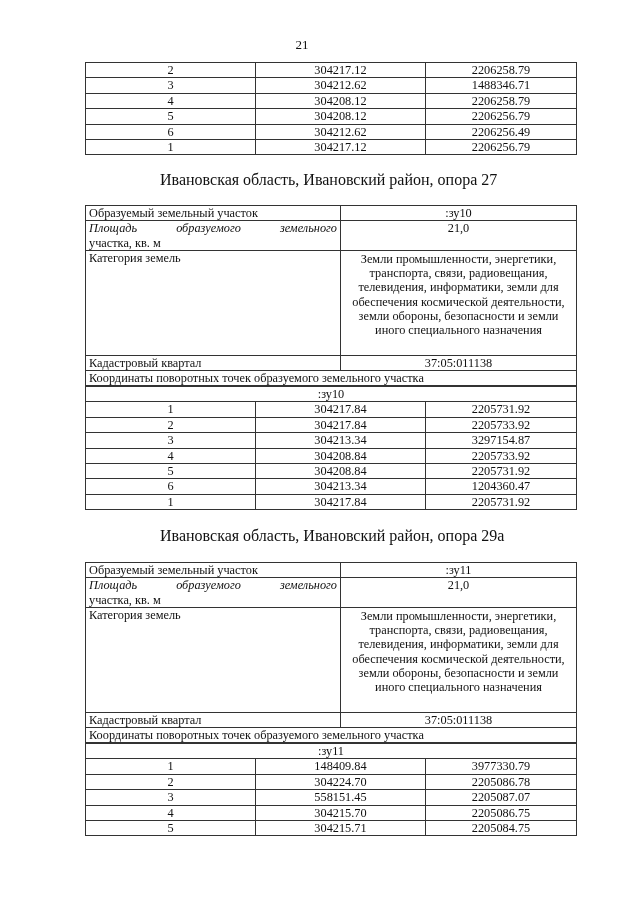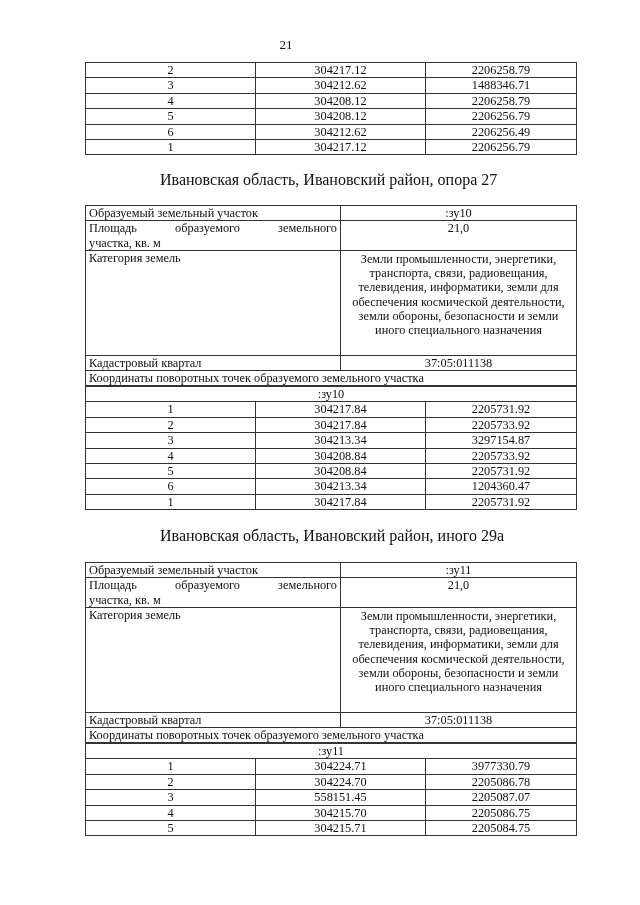--- a/index.html
+++ b/index.html
@@ -1,25 +1,25 @@
 <!DOCTYPE html>
 <html><head>
 <meta charset="utf-8">
 <style>
   html, body { margin:0; padding:0; background:#fff; }
   body { width:640px; height:905px; position:relative; overflow:hidden;
          font-family:"Liberation Serif", serif; color:#111; font-size:12.3px; }
   .abs { position:absolute; }
-  .page-num { left:0; width:572px; top:37px; text-align:center; font-size:13px; }
+  .page-num { left:16px; width:572px; top:37px; text-align:center; font-size:13px; }
   .heading { left:160px; font-size:16px; white-space:nowrap; }
   table { border-collapse:collapse; position:absolute; left:85px; width:492px; table-layout:fixed; }
   td { border:1px solid #333; padding:0 3px; line-height:14.3px; vertical-align:top; }
   .c { text-align:center; }
   .coord td { height:14.4px; padding:0; text-align:center; }
-  .just { text-align:justify; text-align-last:justify; }
+  .just { text-align:justify; text-align-last:justify;font-style:italic; }
   .cat { padding:1px 2px; }
 </style>
 </head>
 <body>
 
 <div class="abs page-num">21</div>
 
 <table class="coord" style="top:62px">
   <colgroup>
       <col style="width:170px">
@@ -132,21 +132,21 @@
         <td>1204360.47</td>
       </tr>
       <tr>
         <td>1</td>
         <td>304217.84</td>
         <td>2205731.92</td>
       </tr>
     </tbody>
 </table>
 
-<div class="abs heading" style="top:527px">Ивановская область, Ивановский район, иного 29а</div>
+<div class="abs heading" style="top:527px">Ивановская область, Ивановский район, опора 29а</div>
 <table class="info" style="top:562px">
   <colgroup>
       <col style="width:255px">
       <col>
     </colgroup>
   <tbody>
       <tr>
     <td>Образуемый земельный участок</td>
     <td class="c">:зу11</td>
   </tr>
@@ -175,21 +175,21 @@
       <col style="width:170px">
       <col style="width:170px">
       <col>
     </colgroup>
   <tbody id="s1-body">
     <tr>
         <td colspan="3">:зу11</td>
       </tr>
   <tr>
         <td>1</td>
-        <td>304224.71</td>
+        <td>148409.84</td>
         <td>3977330.79</td>
       </tr>
       <tr>
         <td>2</td>
         <td>304224.70</td>
         <td>2205086.78</td>
       </tr>
       <tr>
         <td>3</td>
         <td>558151.45</td>

